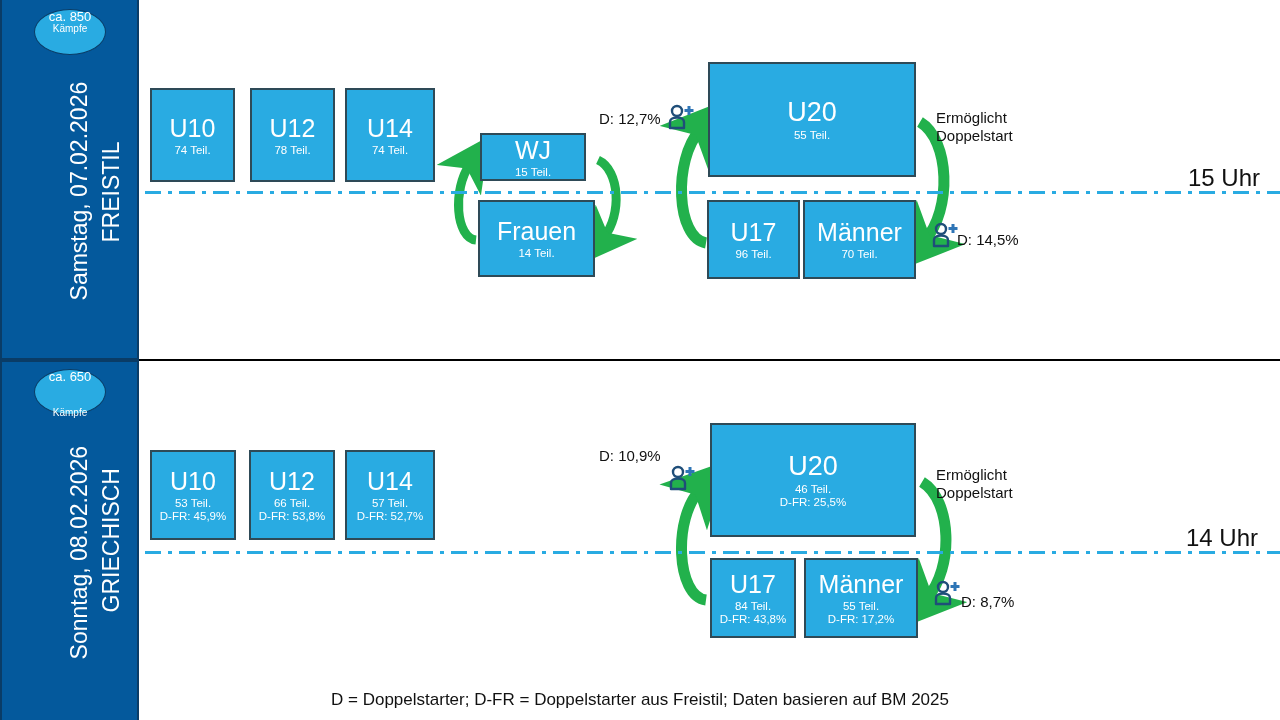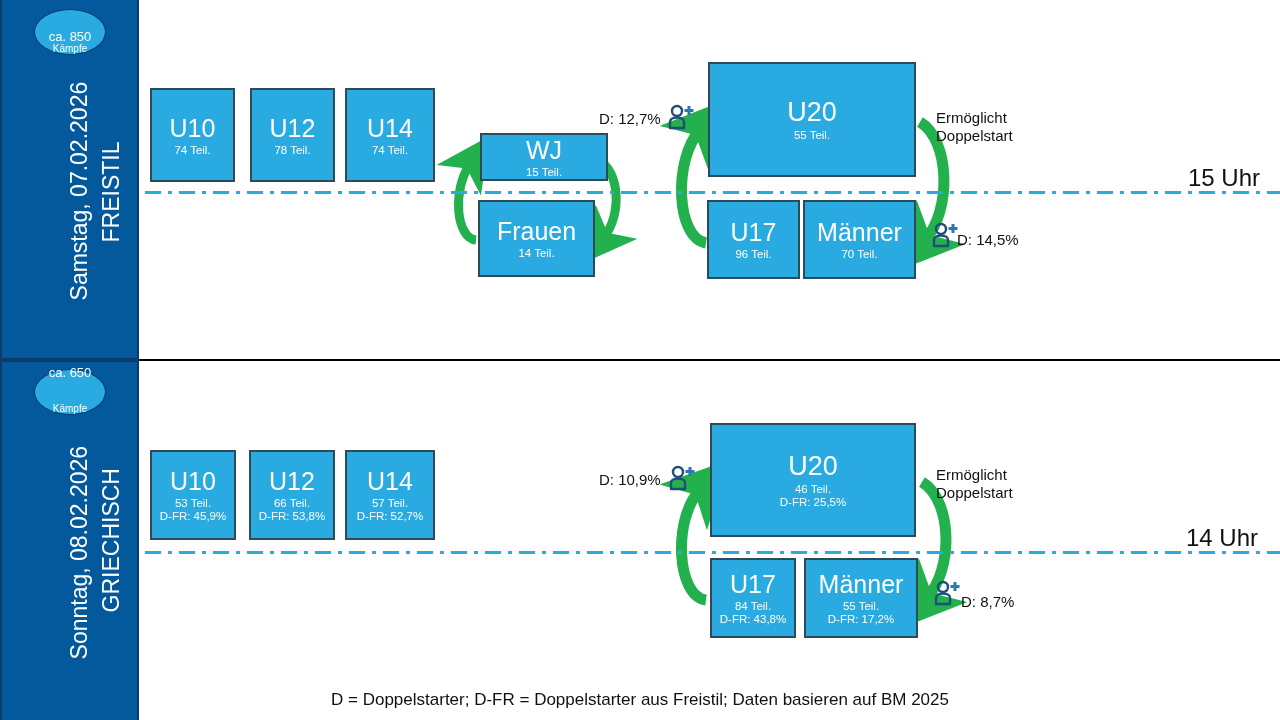--- a/index.html
+++ b/index.html
@@ -46,21 +46,21 @@
     position: absolute;
     width: 72px;
     height: 46px;
     border-radius: 50%;
     background: #29ABE2;
     border: 1.5px solid #0A3C66;
     box-sizing: border-box;
     display: flex;
     flex-direction: column;
     align-items: center;
-    justify-content: flex-end;
+    justify-content: flex-start;
     color: #ffffff;
     line-height: 1.05;
   }
   .badge .b1 { font-size: 13px; }
   .badge .b2 { font-size: 10px; }
   .rail-vtext {
     position: absolute;
     writing-mode: vertical-rl;
     transform: rotate(180deg);
     text-align: center;
@@ -210,21 +210,21 @@
   </div>
   <div class="cbox" style="left:250px; top:88px; width:85px; height:94px;">
     <span class="title">U12</span>
     <span class="sub">78 Teil.</span>
   </div>
   <div class="cbox" style="left:345px; top:88px; width:90px; height:94px;">
     <span class="title">U14</span>
     <span class="sub">74 Teil.</span>
   </div>
 
-  <div class="cbox" style="left:480px; top:133px; width:128px; height:48px;">
+  <div class="cbox" style="left:480px; top:133px; width:106px; height:48px;">
     <span class="title">WJ</span>
     <span class="sub">15 Teil.</span>
   </div>
   <div class="cbox" style="left:478px; top:200px; width:117px; height:77px;">
     <span class="title">Frauen</span>
     <span class="sub">14 Teil.</span>
   </div>
 
   <div class="cbox big" style="left:708px; top:62px; width:208px; height:115px;">
     <span class="title">U20</span>
@@ -290,21 +290,21 @@
     <span class="title">U17</span>
     <span class="sub">84 Teil.</span>
     <span class="sub2">D-FR: 43,8%</span>
   </div>
   <div class="cbox" style="left:804px; top:558px; width:114px; height:80px;">
     <span class="title">Männer</span>
     <span class="sub">55 Teil.</span>
     <span class="sub2">D-FR: 17,2%</span>
   </div>
 
-  <div class="ann" style="left:599px; top:471px;">D: 10,9%</div>
+  <div class="ann" style="left:599px; top:447px;">D: 10,9%</div>
   <span class="adduser-icon" style="left:668px; top:465px;">
     <svg viewBox="0 0 28 26" width="28" height="26" xmlns="http://www.w3.org/2000/svg">
       <circle cx="10" cy="7" r="5" fill="none" stroke="#1F4E79" stroke-width="2.4"></circle>
       <path d="M3,24 L3,18 C3,15.2 6,13.6 10,13.6 C14,13.6 17,15.2 17,18 L17,24 Z" fill="none" stroke="#1F4E79" stroke-width="2.4" stroke-linejoin="round"></path>
       <path d="M22,2 L22,11 M17.5,6.5 L26.5,6.5" stroke="#2E75B6" stroke-width="3" stroke-linecap="butt"></path>
     </svg>
   </span>
 
   <div class="ann" style="left:936px; top:466px;">
     <span>Ermöglicht</span><br>

